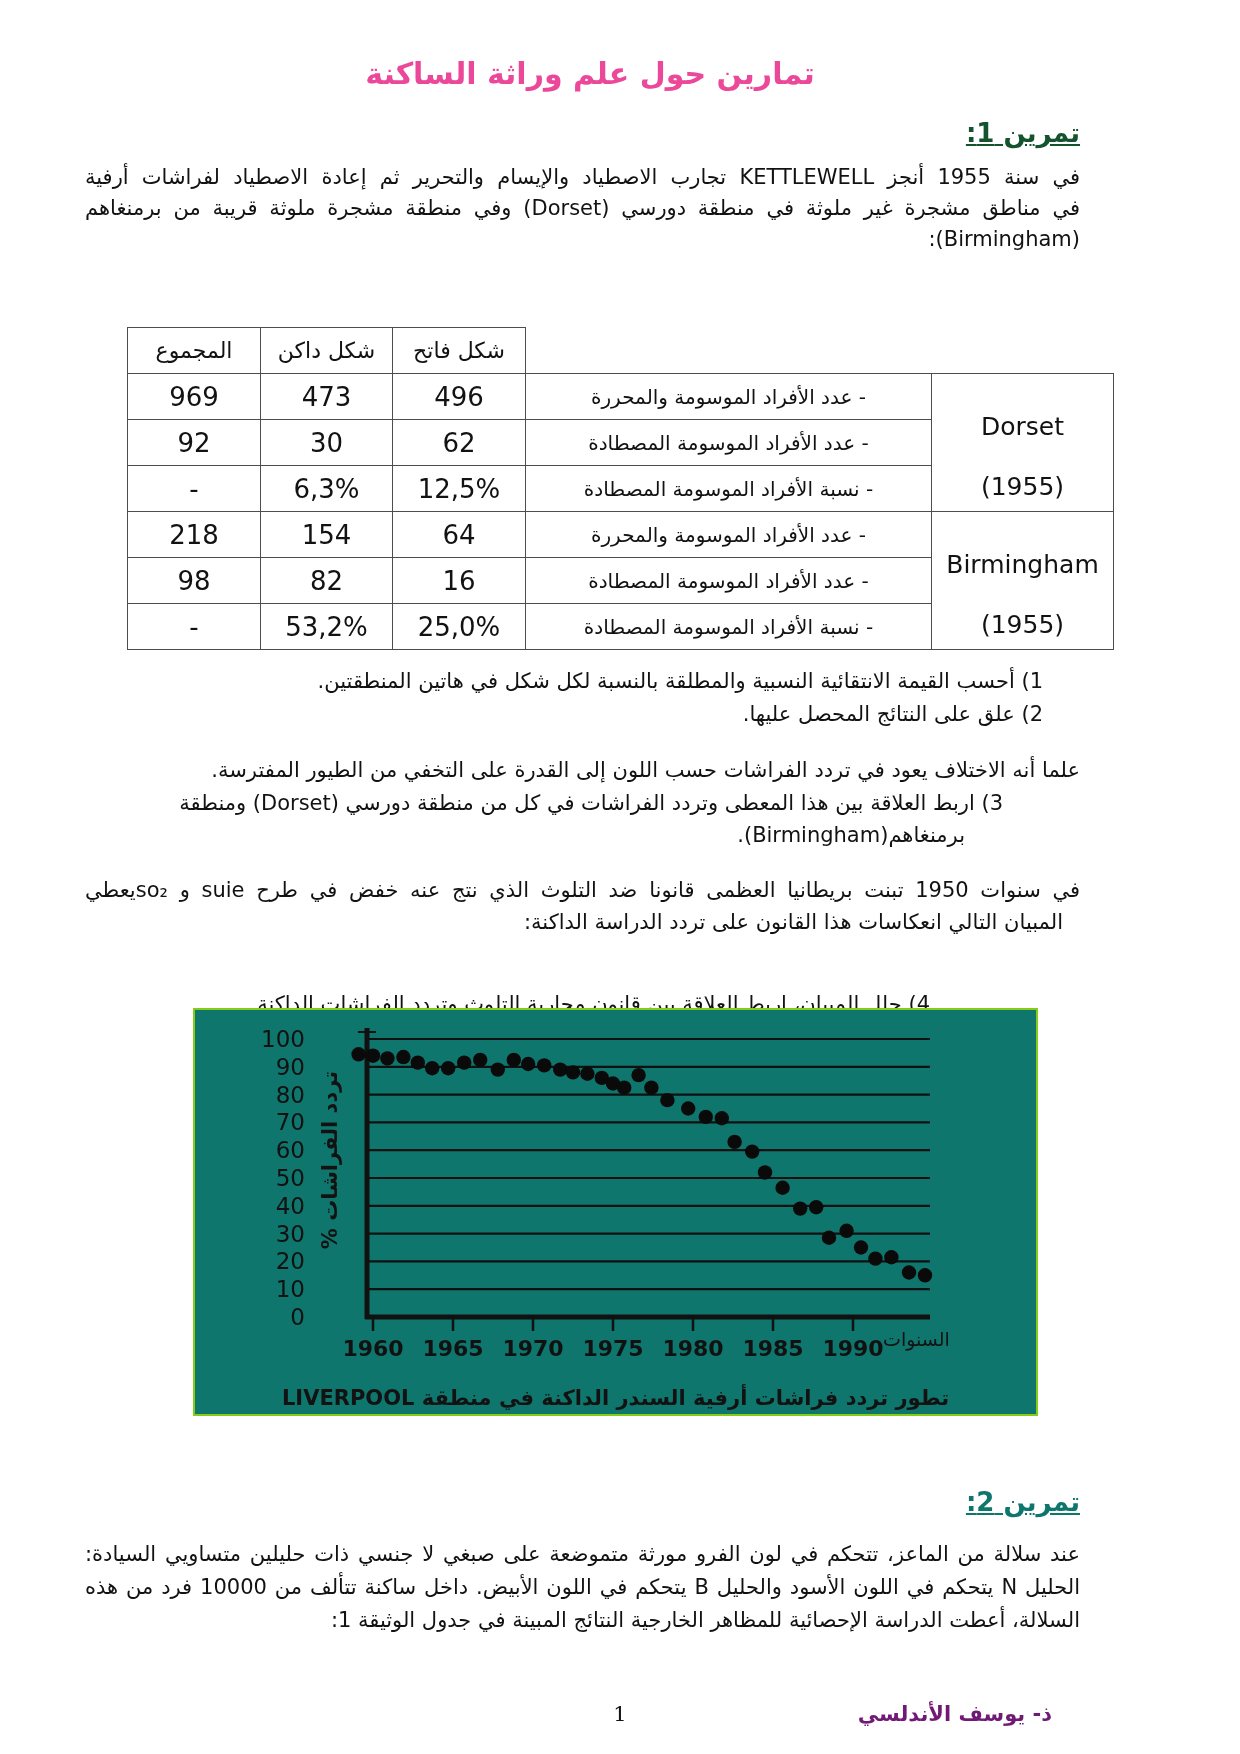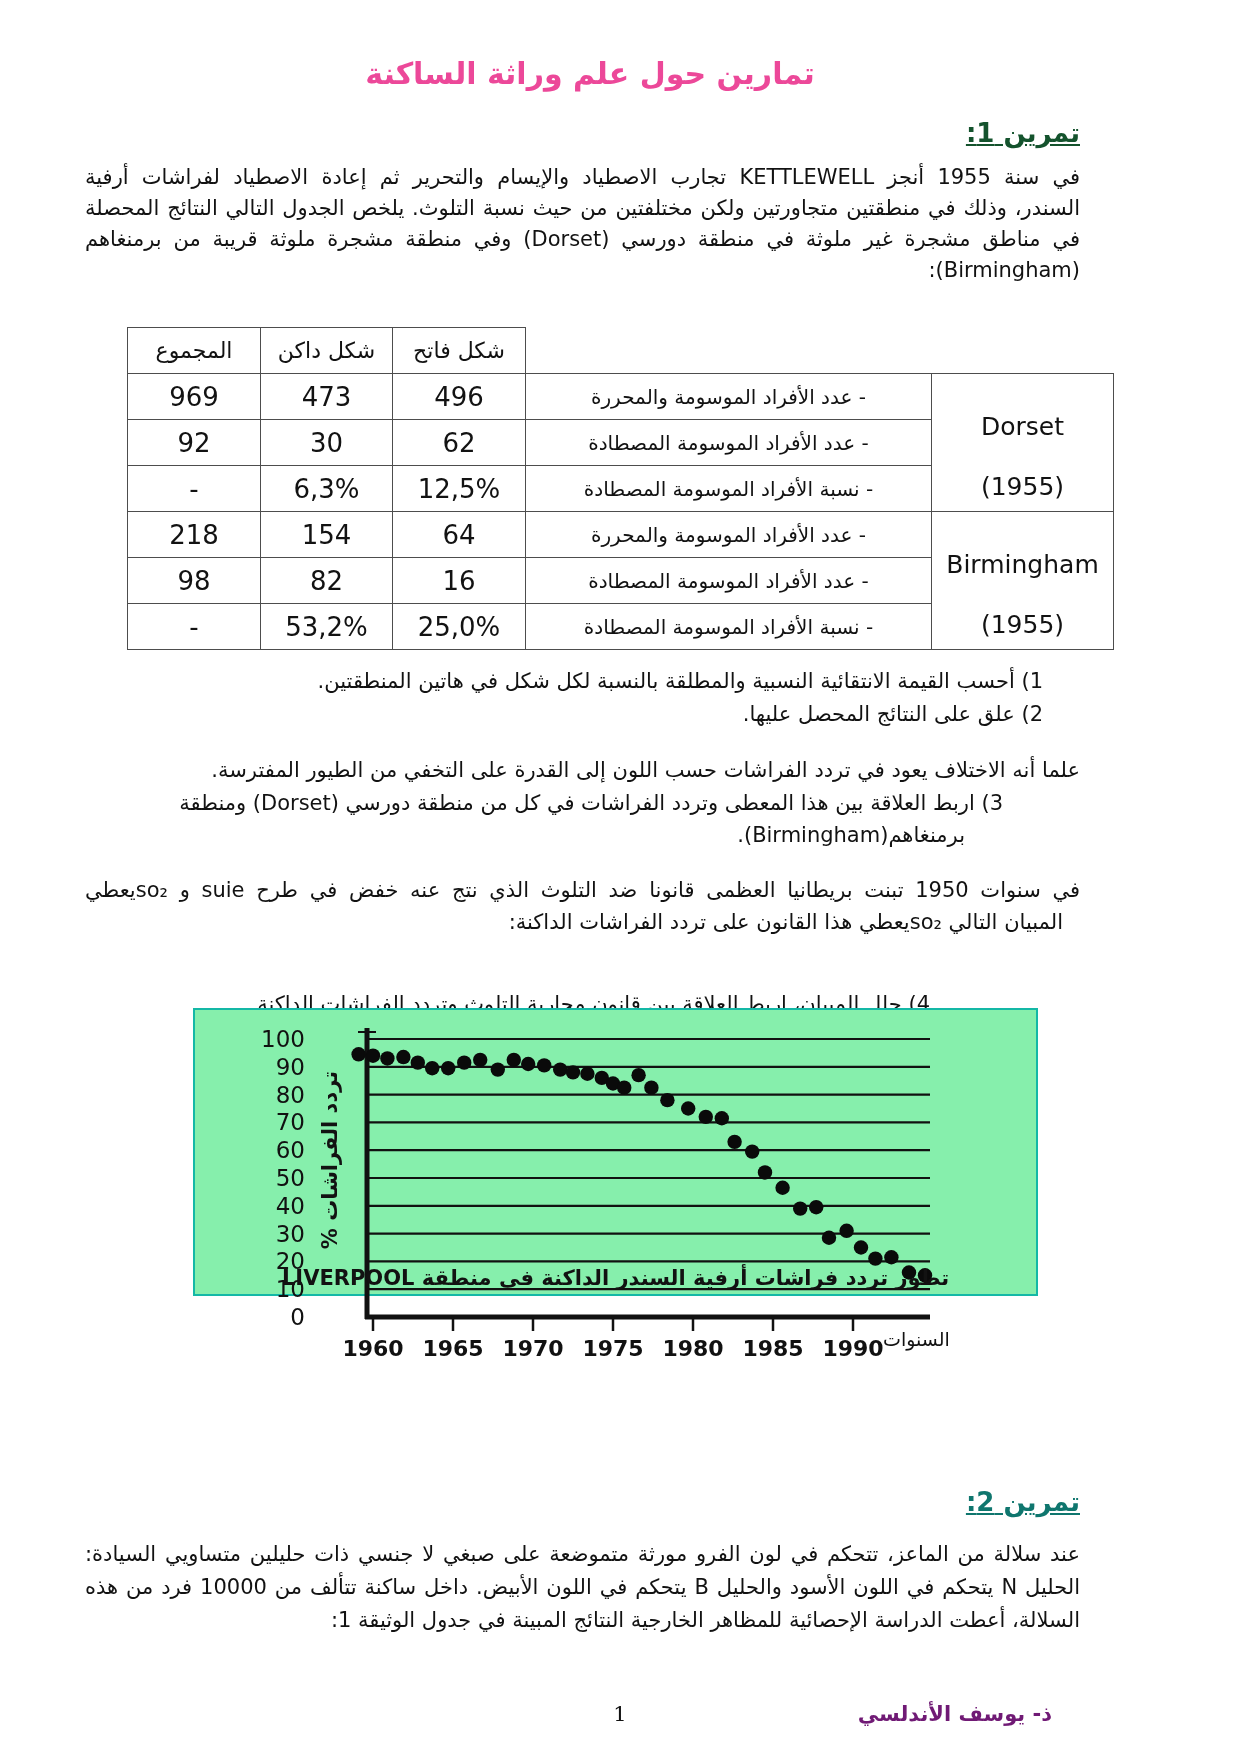--- a/index.html
+++ b/index.html
@@ -30,22 +30,22 @@
   }
   table.results td.ghost{border:none;background:transparent;}
   td.hcell{font-size:22px;height:45px;}
   td.num{font-size:26px;height:45px;}
   td.desc{font-size:20px;text-align:right;padding-right:10px;direction:rtl;}
   td.region{font-size:25px;direction:ltr;}
   .region-name,.region-year{text-align:center;line-height:1.25;margin-top:28px;}
 
   
   .chart-box{
-    top:1008px;left:193px;width:845px;height:288px;
-    border:2px solid #14b8a6;background:#86efac;box-sizing:border-box;
+    top:1008px;left:193px;width:845px;height:408px;
+    border:2px solid #84cc16;background:#0f766e;box-sizing:border-box;
   }
   .y-title{
     position:absolute;left:25px;top:135px;width:220px;height:30px;
     line-height:30px;text-align:center;font-size:21px;font-weight:bold;
     direction:rtl;transform:rotate(-90deg);white-space:nowrap;
   }
   .x-title{
     position:absolute;left:688px;top:318px;font-size:19px;direction:rtl;white-space:nowrap;
   }
   .chart-caption{
@@ -57,21 +57,20 @@
 </style>
 </head>
 <body>
 
 <div class="abs doc-title" style="color:#ec4899;">تمارين حول علم وراثة الساكنة</div>
 
 <div class="abs ex-heading" style="top:118px;right:160px;color:#14532d;">تمرين 1:</div>
 
 <div class="abs para" style="top:162px;">
   <div class="line jline">في سنة 1955 أنجز KETTLEWELL تجارب الاصطياد والإيسام والتحرير ثم إعادة الاصطياد لفراشات أرفية</div>
-  <div class="line jline">السندر، وذلك في منطقتين متجاورتين ولكن مختلفتين من حيث نسبة التلوث. يلخص الجدول التالي النتائج المحصلة</div>
   <div class="line jline">في مناطق مشجرة غير ملوثة في منطقة دورسي (Dorset) وفي منطقة مشجرة ملوثة قريبة من برمنغاهم</div>
   <div class="line rline">(Birmingham):</div>
 </div>
 
 <table class="results abs" style="top:327px;left:127px;width:986px;">
   <colgroup>
     <col style="width:182px">
       <col style="width:406px">
       <col style="width:133px">
       <col style="width:132px">
@@ -132,21 +131,21 @@
   </table>
 
 <div class="abs qline" style="top:666px;right:197px;">1) أحسب القيمة الانتقائية النسبية والمطلقة بالنسبة لكل شكل في هاتين المنطقتين.</div>
 <div class="abs qline" style="top:699px;right:197px;">2) علق على النتائج المحصل عليها.</div>
 <div class="abs qline" style="top:755px;right:160px;">علما أنه الاختلاف يعود في تردد الفراشات حسب اللون إلى القدرة على التخفي من الطيور المفترسة.</div>
 <div class="abs qline" style="top:788px;right:237px;margin-left:36px;">3) اربط العلاقة بين هذا المعطى وتردد الفراشات في كل من منطقة دورسي (Dorset) ومنطقة</div>
 <div class="abs qline" style="top:820px;right:275px;">برمنغاهم(Birmingham).</div>
 <div class="abs para" style="top:875px;">
   <div class="line jline">في سنوات 1950 تبنت بريطانيا العظمى قانونا ضد التلوث الذي نتج عنه خفض في طرح suie و so₂يعطي</div>
 </div>
-<div class="abs qline" style="top:907px;right:177px;">المبيان التالي so₂يعطي هذا القانون على تردد الفراشات الداكنة:</div>
+<div class="abs qline" style="top:907px;right:177px;">المبيان التالي انعكاسات هذا القانون على تردد الدراسة الداكنة:</div>
 <div class="abs qline" style="top:989px;right:310px;">4) حلل المبيان، اربط العلاقة بين قانون محاربة التلوث وتردد الفراشات الداكنة.</div>
 
 <div class="abs chart-box">
   <svg id="chart-svg" width="841" height="384" viewBox="0 0 841 384">
       <line x1="170" y1="29" x2="735" y2="29" stroke="#111" stroke-width="2.2"></line>
       <text x="110" y="37" text-anchor="end" font-size="23" fill="#111" font-family="DejaVu Sans, sans-serif">100</text>
       <line x1="170" y1="56.8" x2="735" y2="56.8" stroke="#111" stroke-width="2.2"></line>
       <text x="110" y="64.8" text-anchor="end" font-size="23" fill="#111" font-family="DejaVu Sans, sans-serif">90</text>
       <line x1="170" y1="84.6" x2="735" y2="84.6" stroke="#111" stroke-width="2.2"></line>
       <text x="110" y="92.6" text-anchor="end" font-size="23" fill="#111" font-family="DejaVu Sans, sans-serif">80</text>

